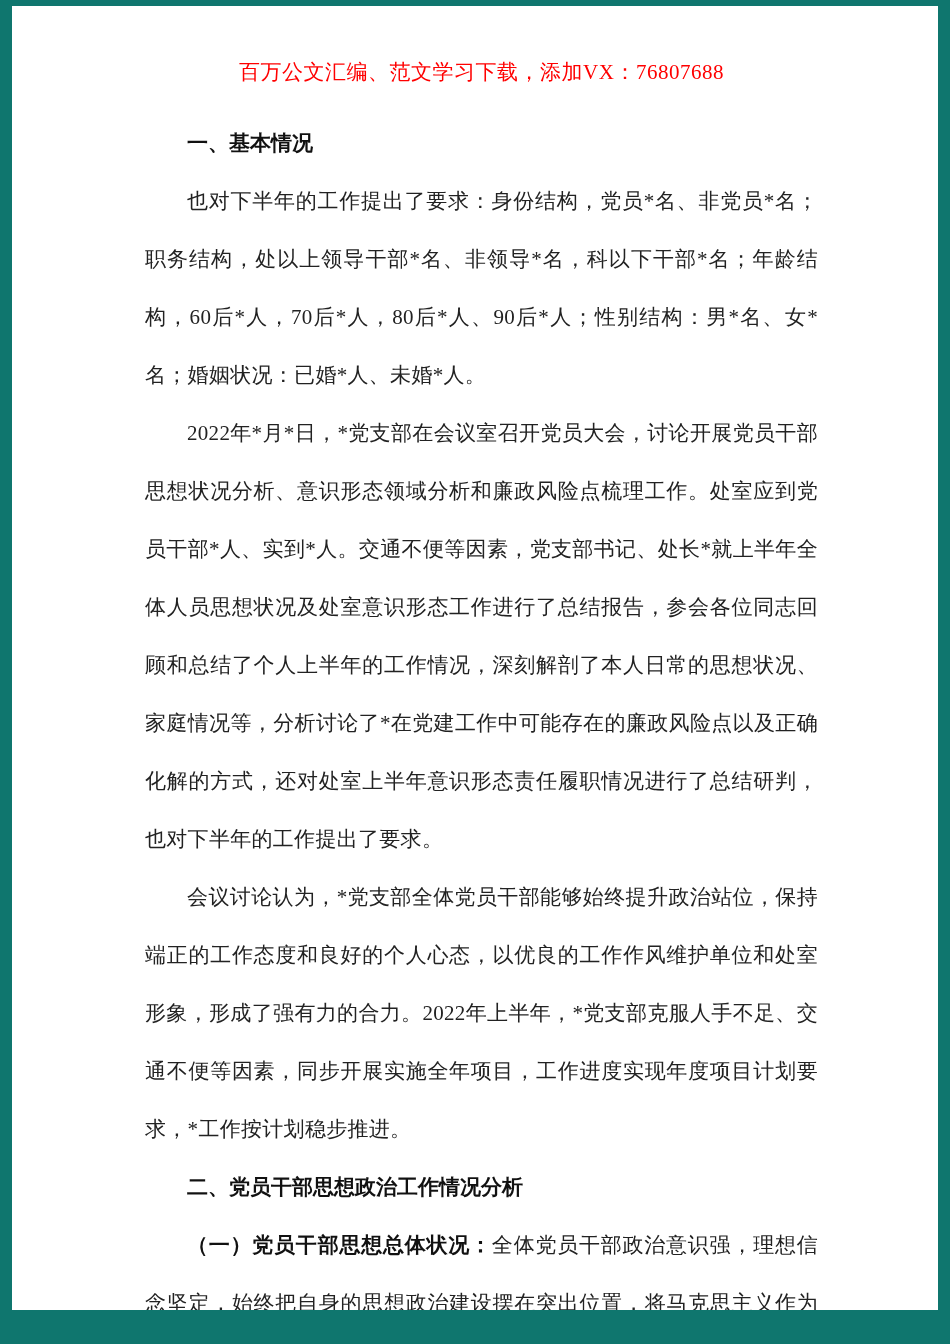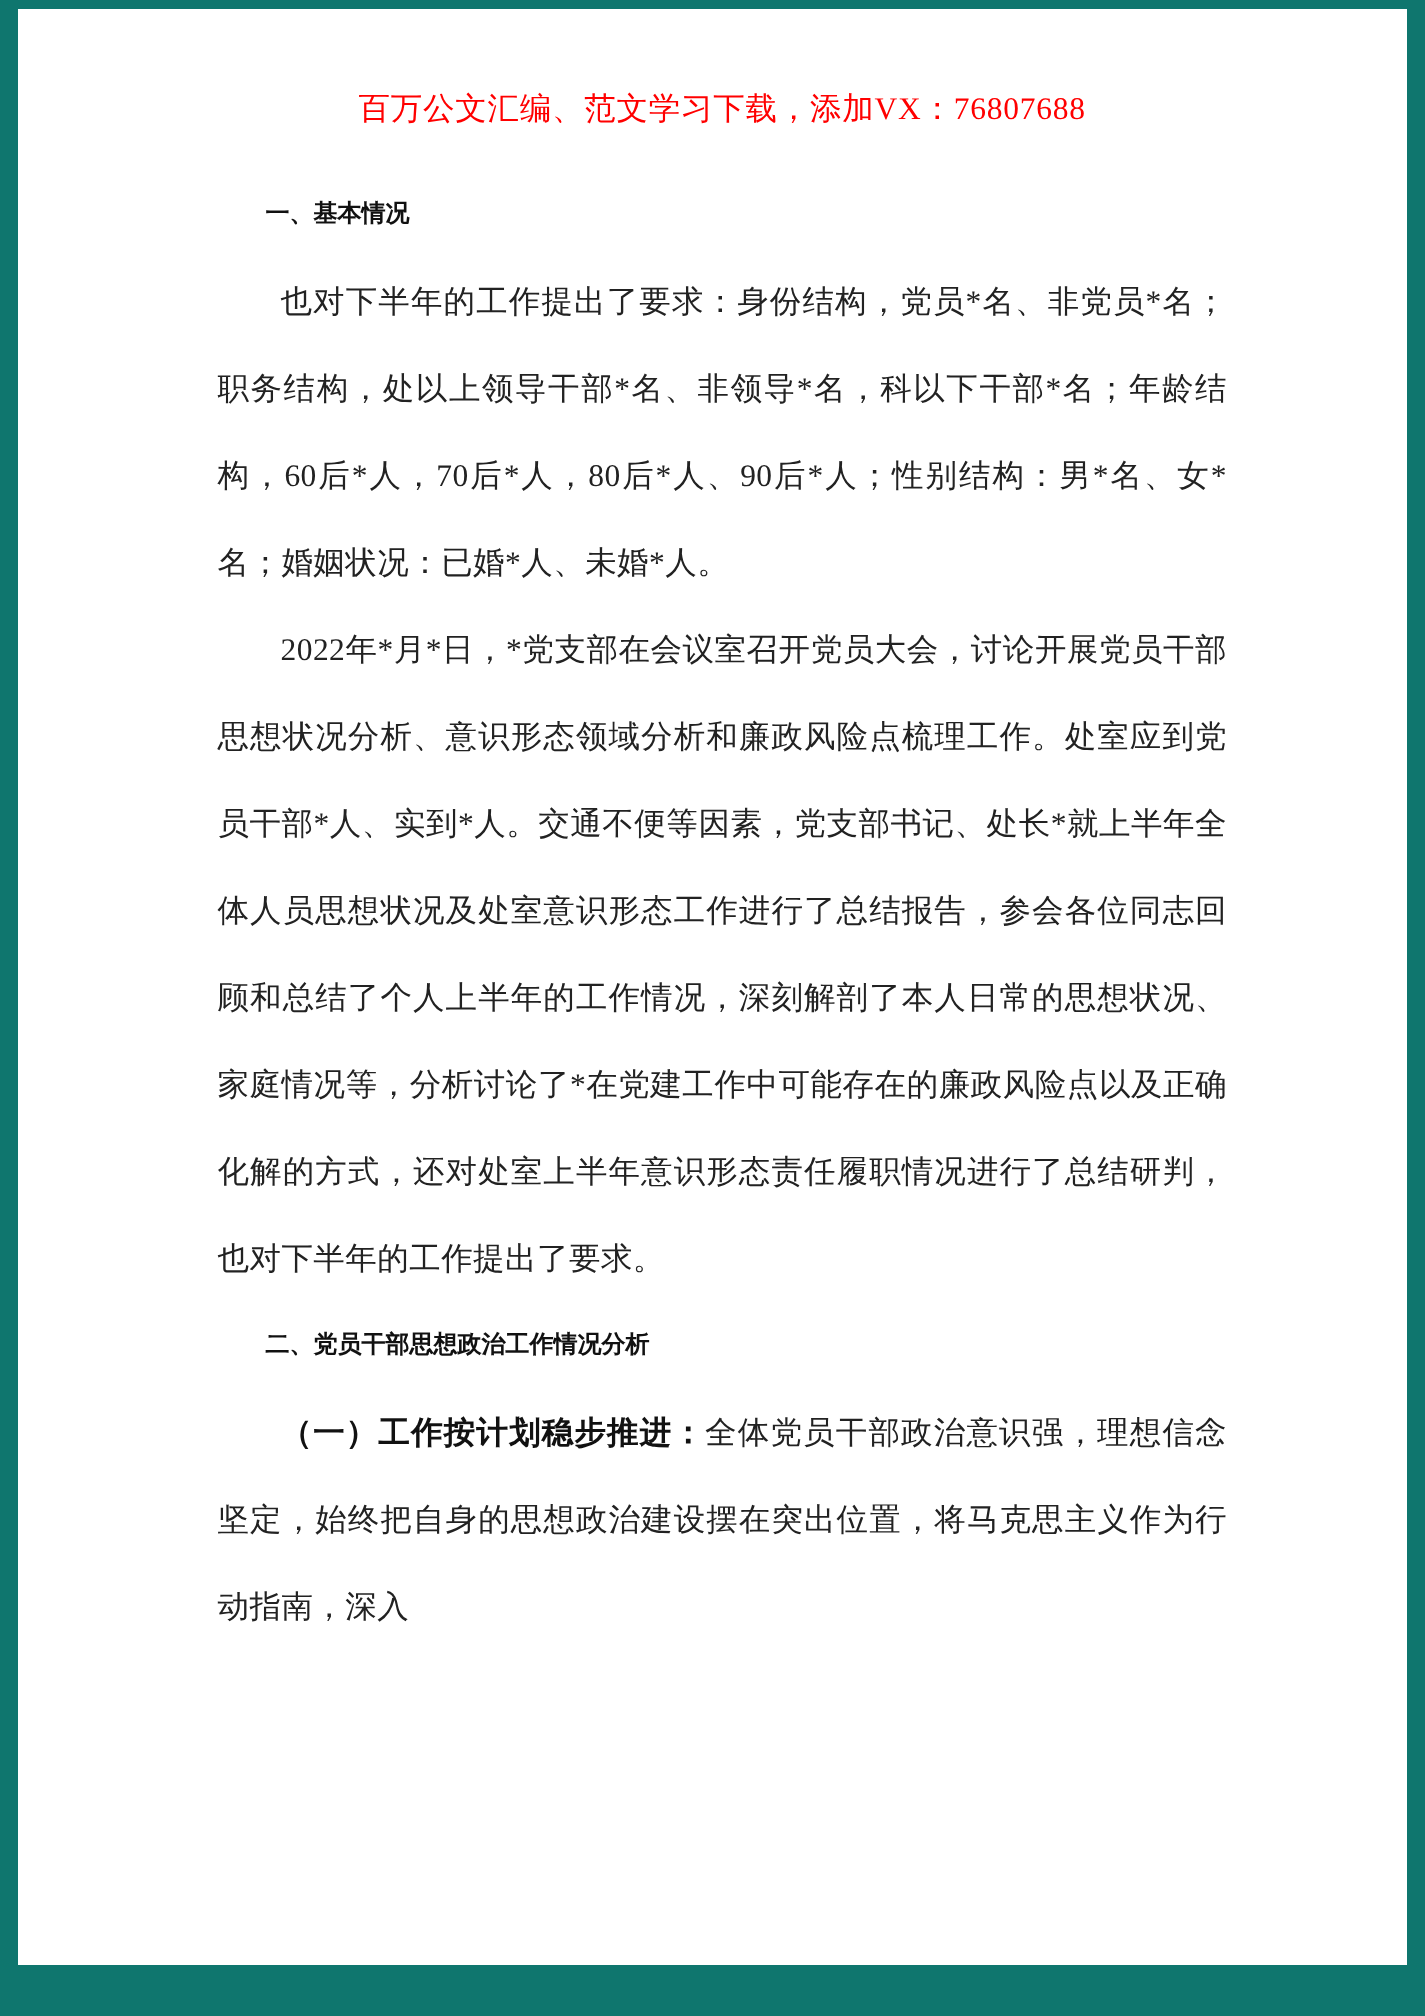--- a/index.html
+++ b/index.html
@@ -38,21 +38,21 @@
     color: #222222;
     font-size: 21px;
     line-height: 58px;
     text-align: justify;
   }
 
   .heading {
     font-weight: bold;
     color: #111111;
     text-indent: 2em;
-    font-size: 16px;
+    font-size: 21px;
     line-height: 58px;
   }
 
   .para {
     text-indent: 2em;
     letter-spacing: 0.3px;
   }
 
   .para .lead {
     font-weight: bold;
@@ -68,21 +68,22 @@
     <div class="top-notice">百万公文汇编、范文学习下载，添加VX：76807688</div>
 
     <div class="bodytext">
 
       <div class="heading">一、基本情况</div>
 
       <p class="para">也对下半年的工作提出了要求：身份结构，党员*名、非党员*名；职务结构，处以上领导干部*名、非领导*名，科以下干部*名；年龄结构，60后*人，70后*人，80后*人、90后*人；性别结构：男*名、女*名；婚姻状况：已婚*人、未婚*人。</p>
 
       <p class="para">2022年*月*日，*党支部在会议室召开党员大会，讨论开展党员干部思想状况分析、意识形态领域分析和廉政风险点梳理工作。处室应到党员干部*人、实到*人。交通不便等因素，党支部书记、处长*就上半年全体人员思想状况及处室意识形态工作进行了总结报告，参会各位同志回顾和总结了个人上半年的工作情况，深刻解剖了本人日常的思想状况、家庭情况等，分析讨论了*在党建工作中可能存在的廉政风险点以及正确化解的方式，还对处室上半年意识形态责任履职情况进行了总结研判，也对下半年的工作提出了要求。</p>
 
+      <p class="para">会议讨论认为，*党支部全体党员干部能够始终提升政治站位，保持端正的工作态度和良好的个人心态，以优良的工作作风维护单位和处室形象，形成了强有力的合力。2022年上半年，*党支部克服人手不足、交通不便等因素，同步开展实施全年项目，工作进度实现年度项目计划要求，*工作按计划稳步推进。</p>
 
       <div class="heading">二、党员干部思想政治工作情况分析</div>
 
-      <p class="para"><span class="lead">（一）工作按计划稳步推进：</span><span>全体党员干部政治意识强，理想信念坚定，始终把自身的思想政治建设摆在突出位置，将马克思主义作为行动指南，深入</span></p>
+      <p class="para"><span class="lead">（一）党员干部思想总体状况：</span><span>全体党员干部政治意识强，理想信念坚定，始终把自身的思想政治建设摆在突出位置，将马克思主义作为行动指南，深入</span></p>
 
     </div>
 
   </div>
 </div>
 
 </body></html>

